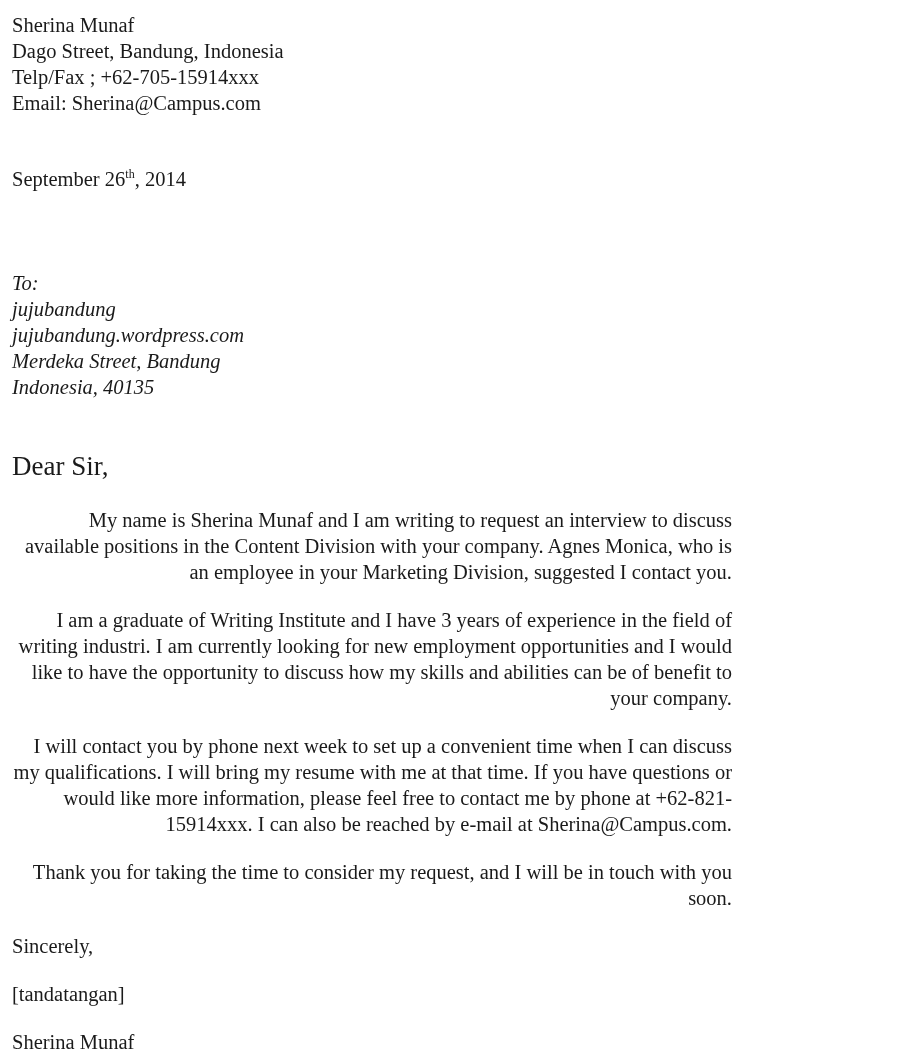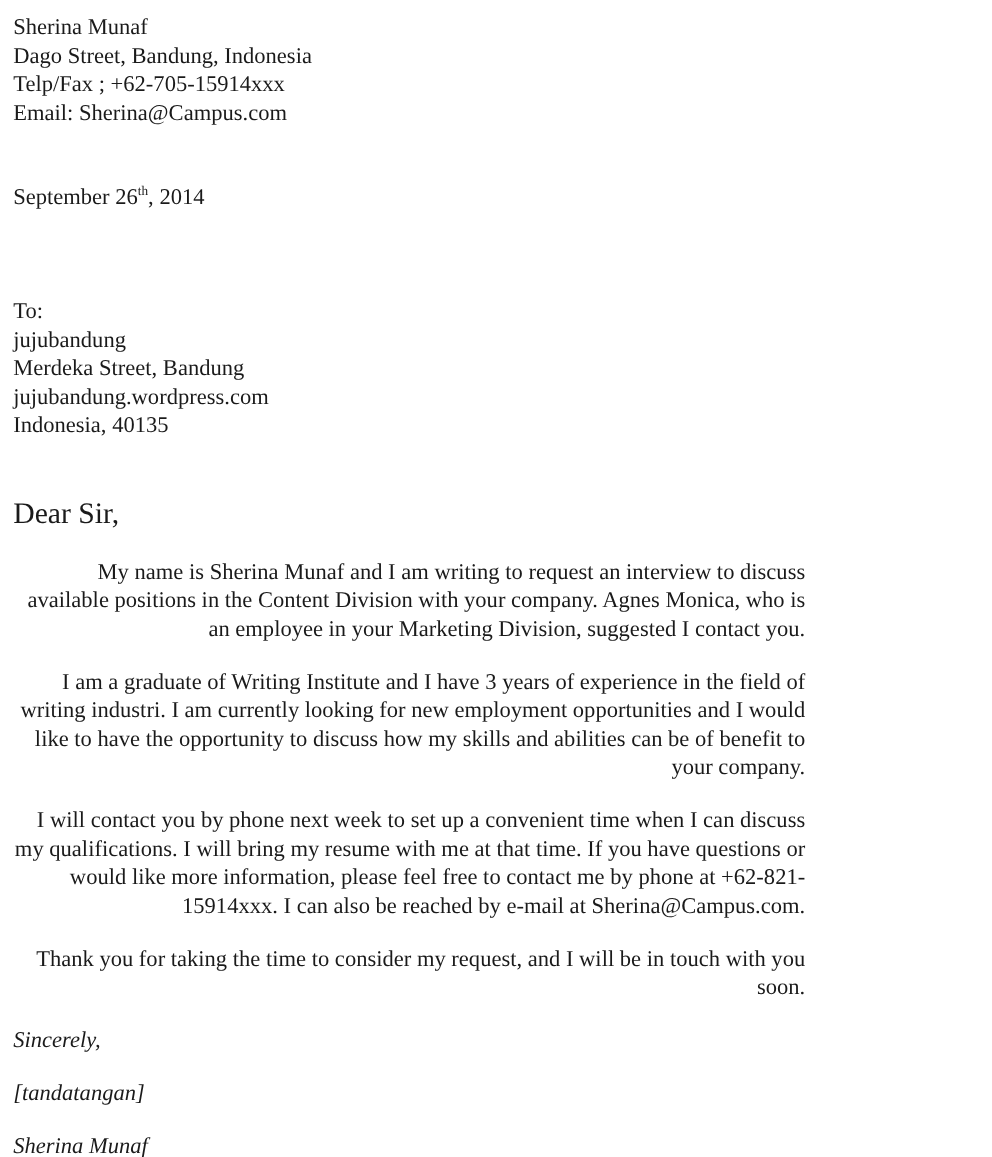--- a/index.html
+++ b/index.html
@@ -38,20 +38,21 @@
     font-size: 20.5px;
     line-height: 26px;
   }
   .date sup {
     font-size: 12px;
     vertical-align: super;
     line-height: 0;
   }
   .recipient {
     margin-top: 78px;
+    font-style: italic;
   }
   .salutation {
     margin-top: 53px;
     font-size: 27px;
     line-height: 26px;
   }
   .body-paras {
     margin-top: 28px;
   }
   .para {
@@ -62,21 +63,20 @@
   .para:last-child {
     margin-bottom: 0;
   }
   .closing {
     margin-top: 22px;
   }
   .closing .line {
     font-size: 20.5px;
     line-height: 26px;
     margin-bottom: 22px;
-    font-style: italic;
   }
   .closing .line:last-child {
     margin-bottom: 0;
   }
   .signature-name {
     margin-top: 4px;
   }
 </style>
 </head>
 <body>
@@ -90,22 +90,22 @@
     <p>Email: Sherina@Campus.com</p>
   </div>
 
   <div class="date">
     <span>September 26</span><sup>th</sup><span>, 2014</span>
   </div>
 
   <div class="block recipient">
     <p>To:</p>
     <p>jujubandung</p>
+    <p>jujubandung.wordpress.com</p>
     <p>Merdeka Street, Bandung</p>
-    <p>jujubandung.wordpress.com</p>
     <p>Indonesia, 40135</p>
   </div>
 
   <div class="salutation">Dear Sir,</div>
 
   <div class="body-paras">
     <p class="para">My name is Sherina Munaf and I am writing to request an interview to discuss available positions in the Content Division with your company. Agnes Monica, who is an employee in your Marketing Division, suggested I contact you.</p>
     <p class="para">I am a graduate of Writing Institute and I have 3 years of experience in the field of writing industri. I am currently looking for new employment opportunities and I would like to have the opportunity to discuss how my skills and abilities can be of benefit to your company.</p>
     <p class="para">I will contact you by phone next week to set up a convenient time when I can discuss my qualifications. I will bring my resume with me at that time. If you have questions or would like more information, please feel free to contact me by phone at +62-821-15914xxx. I can also be reached by e-mail at Sherina@Campus.com.</p>
     <p class="para">Thank you for taking the time to consider my request, and I will be in touch with you soon.</p>

